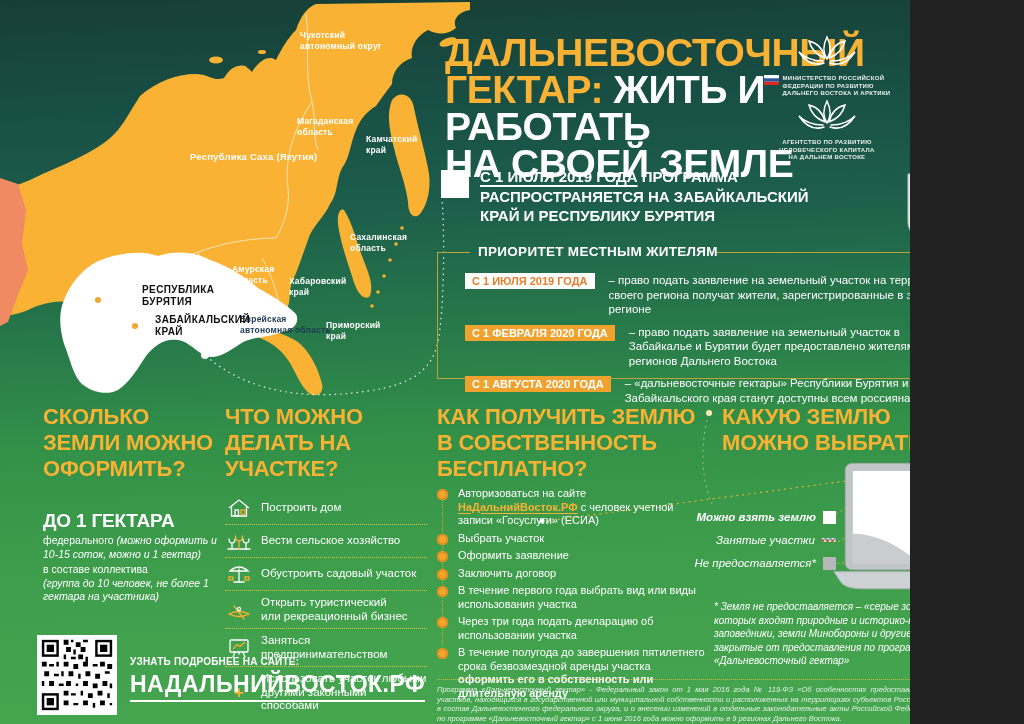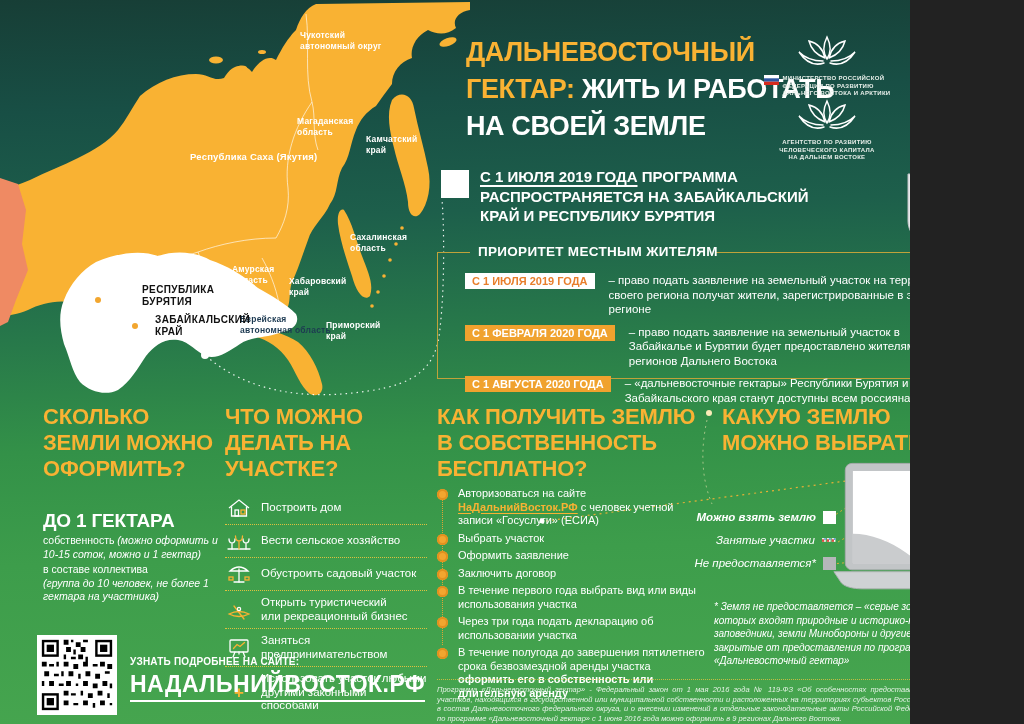--- a/index.html
+++ b/index.html
@@ -9,21 +9,21 @@
   .abs{position:absolute;}
   .pre{white-space:pre-line;}
 
   
   .map-label{position:absolute;color:#fff;font-size:8.5px;line-height:10.5px;font-weight:700;letter-spacing:.2px;white-space:pre-line;}
   .map-label.big{font-size:9.5px;padding-left:44px;}
   .map-label.dark{color:#111;font-size:10px;line-height:12px;letter-spacing:.4px;}
   .map-label.navy{color:#1D3A52;}
 
   
-  .title{left:466px;top:34px;width:430px;font-size:27px;line-height:37px;font-weight:700;letter-spacing:-.4px;color:#fff;}
+  .title{left:445px;top:34px;width:430px;font-size:39px;line-height:37px;font-weight:700;letter-spacing:-.4px;color:#fff;}
   .title .acc{color:#F9B233;}
 
   
   .logo{right:12px;width:142px;color:#E9F0EB;text-align:center;}
   .logo .lotus{display:block;margin:0 auto 3px auto;}
   .logo .ltext{font-size:6px;line-height:7.5px;letter-spacing:.3px;font-weight:700;white-space:pre-line;text-align:left;}
   .logo .row{display:flex;align-items:flex-start;justify-content:center;gap:4px;}
 
   
   .announce-square{left:441px;top:170px;width:28px;height:28px;background:#fff;}
@@ -231,21 +231,21 @@
         <span class="ptext">– «дальневосточные гектары» Республики Бурятия и Забайкальского края станут доступны всем россиянам</span>
       </div>
     </div>
   </div>
 
   <div class="abs col1">
     <h2 class="colhead">СКОЛЬКО
 ЗЕМЛИ МОЖНО
 ОФОРМИТЬ?</h2>
     <div class="opt-title" style="margin-top:28px;">ДО 1 ГЕКТАРА</div>
-    <div class="opt-sub"><span>собственность </span><span class="it">(можно оформить и 10-15 соток, можно и 1 гектар)</span></div>
+    <div class="opt-sub"><span>федерального </span><span class="it">(можно оформить и 10-15 соток, можно и 1 гектар)</span></div>
     <div class="opt-sub"><span>в составе коллектива</span><br><span class="it">(группа до 10 человек, не более 1 гектара на участника)</span></div>
   </div>
 
   <div class="abs col2">
     <h2 class="colhead">ЧТО МОЖНО
 ДЕЛАТЬ НА
 УЧАСТКЕ?</h2>
     <div style="margin-top:10px;">
       <div class="wtd-item">
         <svg class="wtd-icon" width="26" height="22" viewBox="0 0 26 22">

